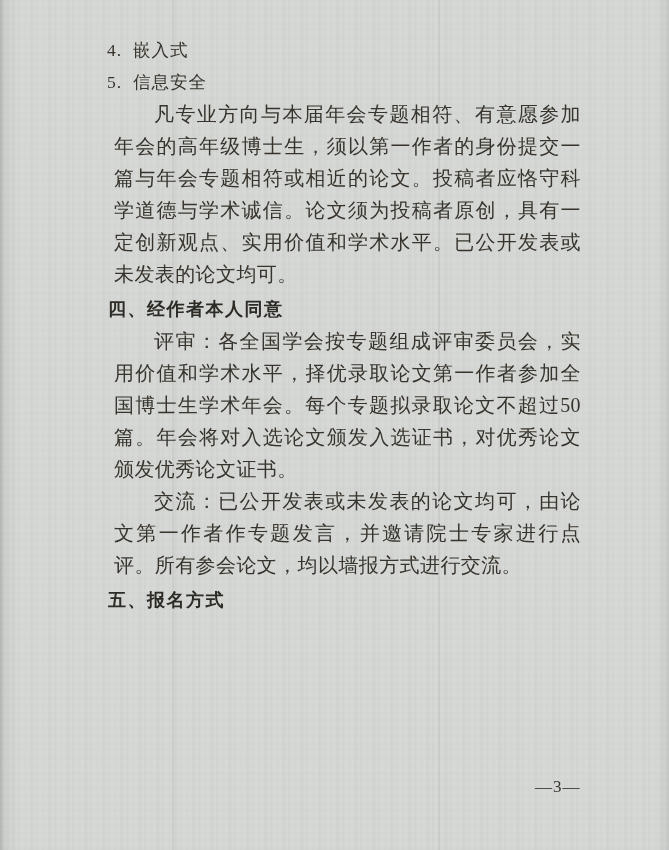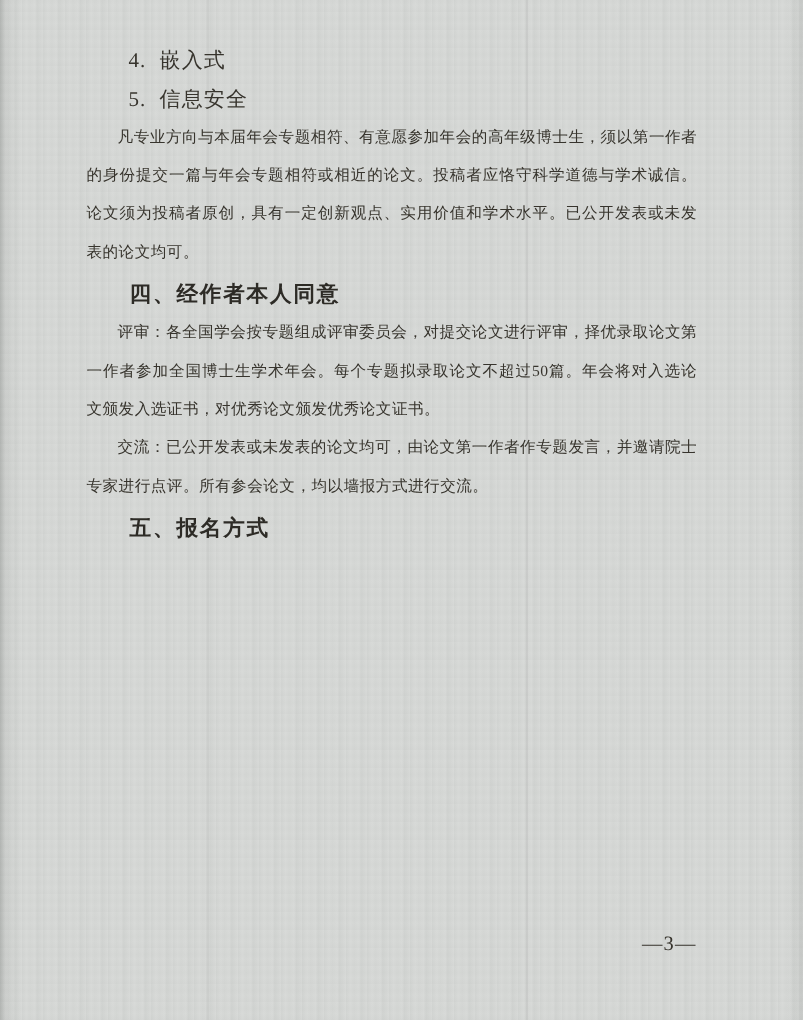--- a/index.html
+++ b/index.html
@@ -55,26 +55,27 @@
     font-family: "Liberation Sans", "DejaVu Sans", sans-serif;
     font-weight: bold;
     font-size: 18px;
     line-height: 32px;
     margin-top: 3px;
     text-indent: 2em;
     letter-spacing: 1.5px;
     color: var(--ink-bold, #2d2b26);
   }
   .paragraph {
-    font-size: 13px;
+    font-size: 20px;
     line-height: 32px;
     text-indent: 2em;
     text-align: justify;
     letter-spacing: 0.4px;
     color: var(--ink, #37342d);
+    margin-left: 42px;
   }
   .page-number {
     position: absolute;
     top: 777px;
     left: 535px;
     font-size: 17px;
     letter-spacing: 1px;
     color: var(--ink, #37342d);
   }
 </style>
@@ -86,20 +87,20 @@
 <div class="scan-streak-b"></div>
 
 <div class="content">
 
   <div class="list-item">4.  嵌入式</div>
   <div class="list-item">5.  信息安全</div>
 
   <p class="paragraph">凡专业方向与本届年会专题相符、有意愿参加年会的高年级博士生，须以第一作者的身份提交一篇与年会专题相符或相近的论文。投稿者应恪守科学道德与学术诚信。论文须为投稿者原创，具有一定创新观点、实用价值和学术水平。已公开发表或未发表的论文均可。</p>
 
   <div class="section-heading">四、经作者本人同意</div>
-  <p class="paragraph">评审：各全国学会按专题组成评审委员会，对提交论文进行评审，择优录取论文第一作者参加全国博士生学术年会。每个专题拟录取论文不超过50篇。年会将对入选论文颁发入选证书，对优秀论文颁发优秀论文证书。</p>
+  <p class="paragraph">评审：各全国学会按专题组成评审委员会，实用价值和学术水平，择优录取论文第一作者参加全国博士生学术年会。每个专题拟录取论文不超过50篇。年会将对入选论文颁发入选证书，对优秀论文颁发优秀论文证书。</p>
   <p class="paragraph">交流：已公开发表或未发表的论文均可，由论文第一作者作专题发言，并邀请院士专家进行点评。所有参会论文，均以墙报方式进行交流。</p>
 
   <div class="section-heading">五、报名方式</div>
 
 </div>
 
 <div class="page-number">—3—</div>
 
 </body></html>

